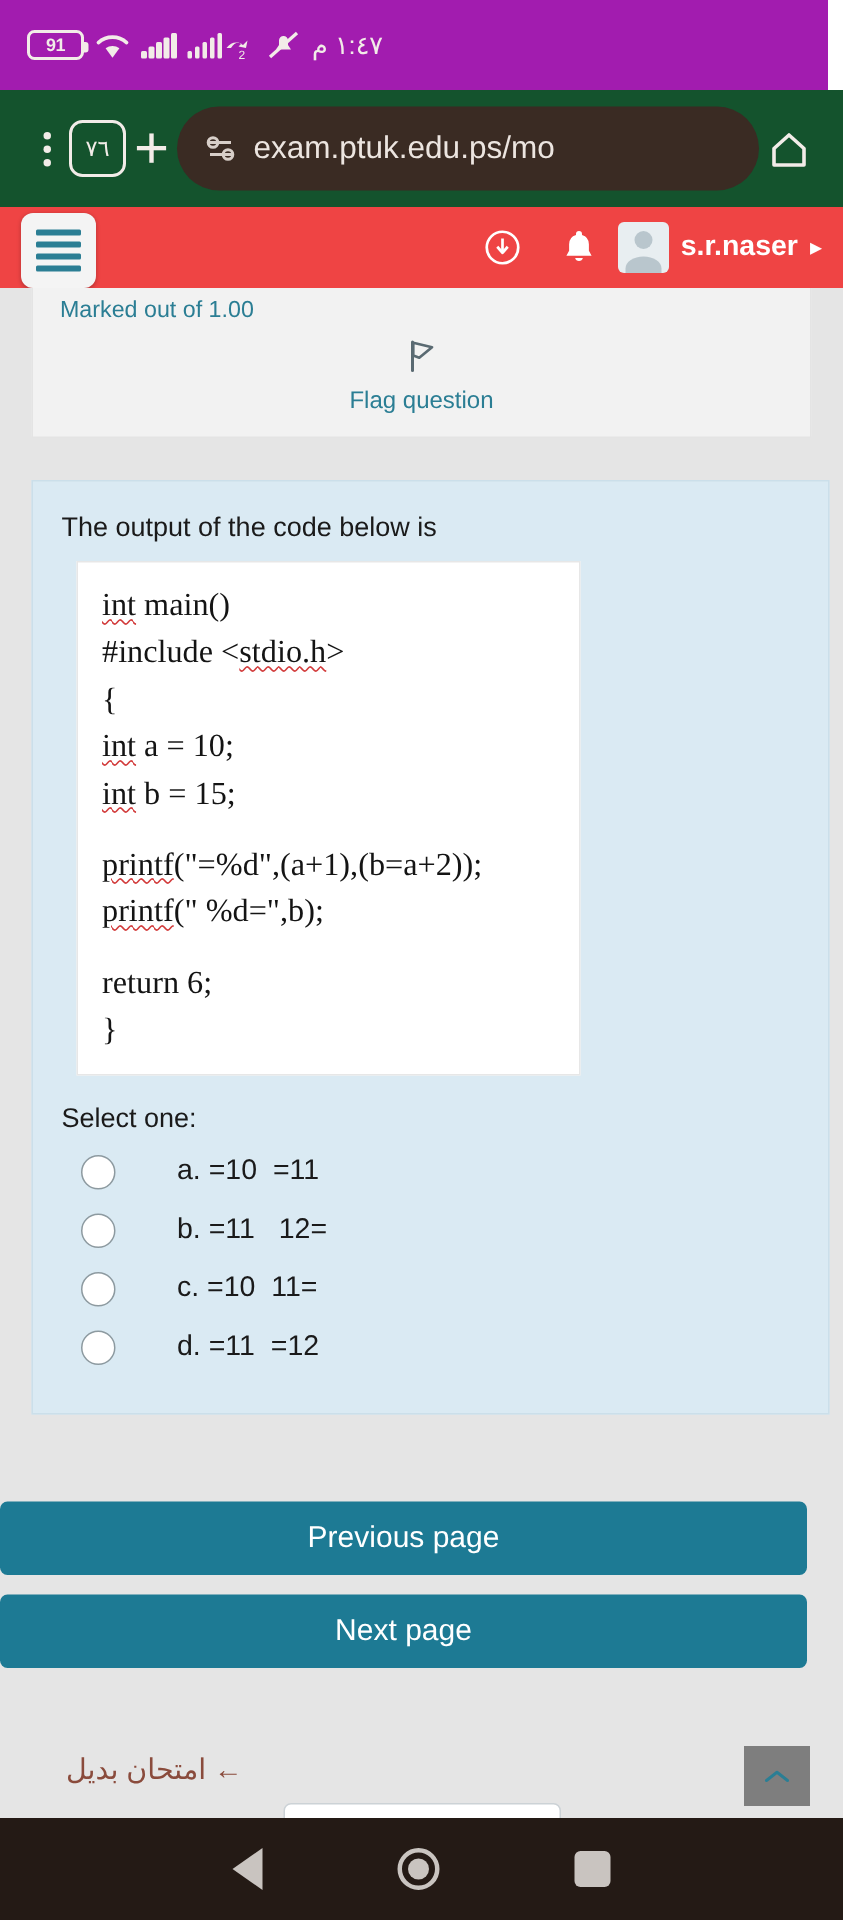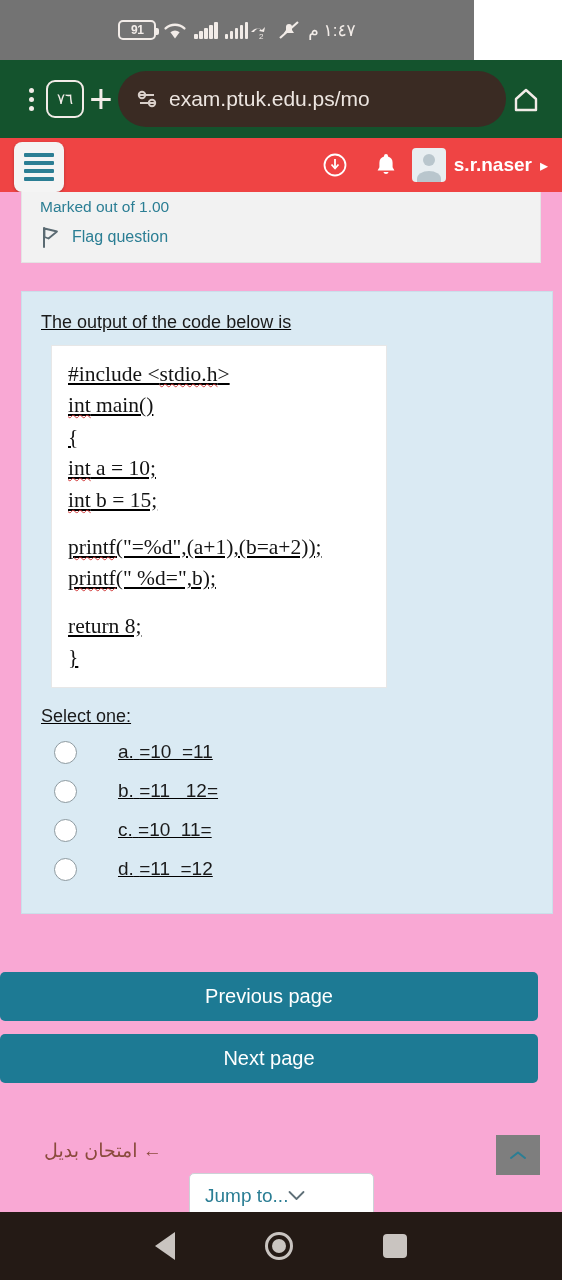--- a/index.html
+++ b/index.html
@@ -6,23 +6,23 @@
   html, body {
     width: 562px; height: 1280px;
     background: #241a15;
     font-family: "Liberation Sans", sans-serif;
     overflow: hidden;
   }
   .phone { position: relative; width: 562px; height: 1280px; background: #ffffff; }
 
   
   .statusbar {
-    position: absolute; top: 0; left: 0; width: 474px; height: 60px;
-    background: #737373; color: #f2ece8;
-    display: flex; align-items: center; justify-content: center;
+    position: absolute; top: 0; left: 0; width: 552px; height: 60px;
+    background: #a21caf; color: #f2ece8;
+    display: flex; align-items: center; justify-content: flex-start;
     padding: 0 18px;
   }
   .sb-left { display: flex; align-items: center; gap: 7px; }
   .sb-right { display: flex; align-items: center; gap: 7px; }
   .battery {
     position: relative; width: 38px; height: 20px;
     border: 2px solid #f2ece8; border-radius: 5px;
     display: flex; align-items: center; justify-content: center;
     font-size: 12px; font-weight: bold; letter-spacing: -0.3px;
   }
@@ -84,35 +84,34 @@
   .avatar::after {
     content: ""; position: absolute; bottom: -5px; left: 50%; transform: translateX(-50%);
     width: 24px; height: 16px; border-radius: 50% 50% 0 0; background: #b9c6cd;
   }
   .username { color: #ffffff; font-size: 19px; font-weight: bold; }
   .caret-r { color: #ffffff; font-size: 16px; }
 
   
   .content {
     position: absolute; top: 192px; left: 0; width: 562px; height: 1026px;
-    background: #f9a8d4; overflow: hidden;
+    background: #e5e5e5; overflow: hidden;
   }
   .qheader {
     margin: 0 21px; background: #f2f2f2; border-left: 1px solid #e4e4e4;
     border-right: 1px solid #e4e4e4; border-bottom: 1px solid #e4e4e4;
     padding: 6px 18px 14px 18px;
   }
   .marked { color: #2b7e94; font-size: 15.5px; padding-bottom: 10px; }
-  .flagrow { display: flex; align-items: center; gap: 11px; }
+  .flagrow { display: flex; align-items: center; gap: 11px; flex-direction: column; }
   .flagtext { color: #2b7e94; font-size: 16px; }
 
   .qbody {
     margin: 28px 9px 0 21px; background: #daeaf3; border: 1px solid #cbdfea;
     padding: 20px 19px 24px 19px;
-    text-decoration: underline;
   }
   .qtext { font-size: 18px; color: #1a1a1a; padding-bottom: 12px; }
   .codebox {
     background: #ffffff; border: 1px solid #e7e7e7;
     margin: 0 0 0 10px; width: 336px; padding: 13px 16px 14px 16px;
     font-family: "Liberation Serif", serif; font-size: 21.5px; color: #141414;
     line-height: 1.46;
   }
   .codebox .ln { white-space: pre; }
   .sq {
@@ -277,30 +276,30 @@
           <path d="M4.5 2.5 L17 5.5 L8.5 12.5 L4.5 11 Z" fill="none" stroke="#5a6a72" stroke-width="1.8" stroke-linejoin="round"></path>
         </svg>
         <span class="flagtext">Flag question</span>
       </div>
     </div>
 
     <div class="qbody">
       <div class="qtext">The output of the code below is</div>
 
       <div class="codebox">
+        <div class="ln"><span class="sq">int</span> main()</div>
         <div class="ln">#include &lt;<span class="sq">stdio.h</span>&gt;</div>
-        <div class="ln"><span class="sq">int</span> main()</div>
         <div class="ln">{</div>
         <div class="ln"><span class="sq">int</span> a = 10;</div>
         <div class="ln"><span class="sq">int</span> b = 15;</div>
         <div class="blank"></div>
         <div class="ln"><span class="sq">printf</span>("=%d",(a+1),(b=a+2));</div>
         <div class="ln"><span class="sq">printf</span>(" %d=",b);</div>
         <div class="blank"></div>
-        <div class="ln">return 8;</div>
+        <div class="ln">return 6;</div>
         <div class="ln">}</div>
       </div>
 
       <div class="selectone">Select one:</div>
 
       <div class="opt">
         <span class="radio"></span>
         <span class="optlabel"><span>a.</span> <span>=10  =11</span></span>
       </div>
       <div class="opt">

